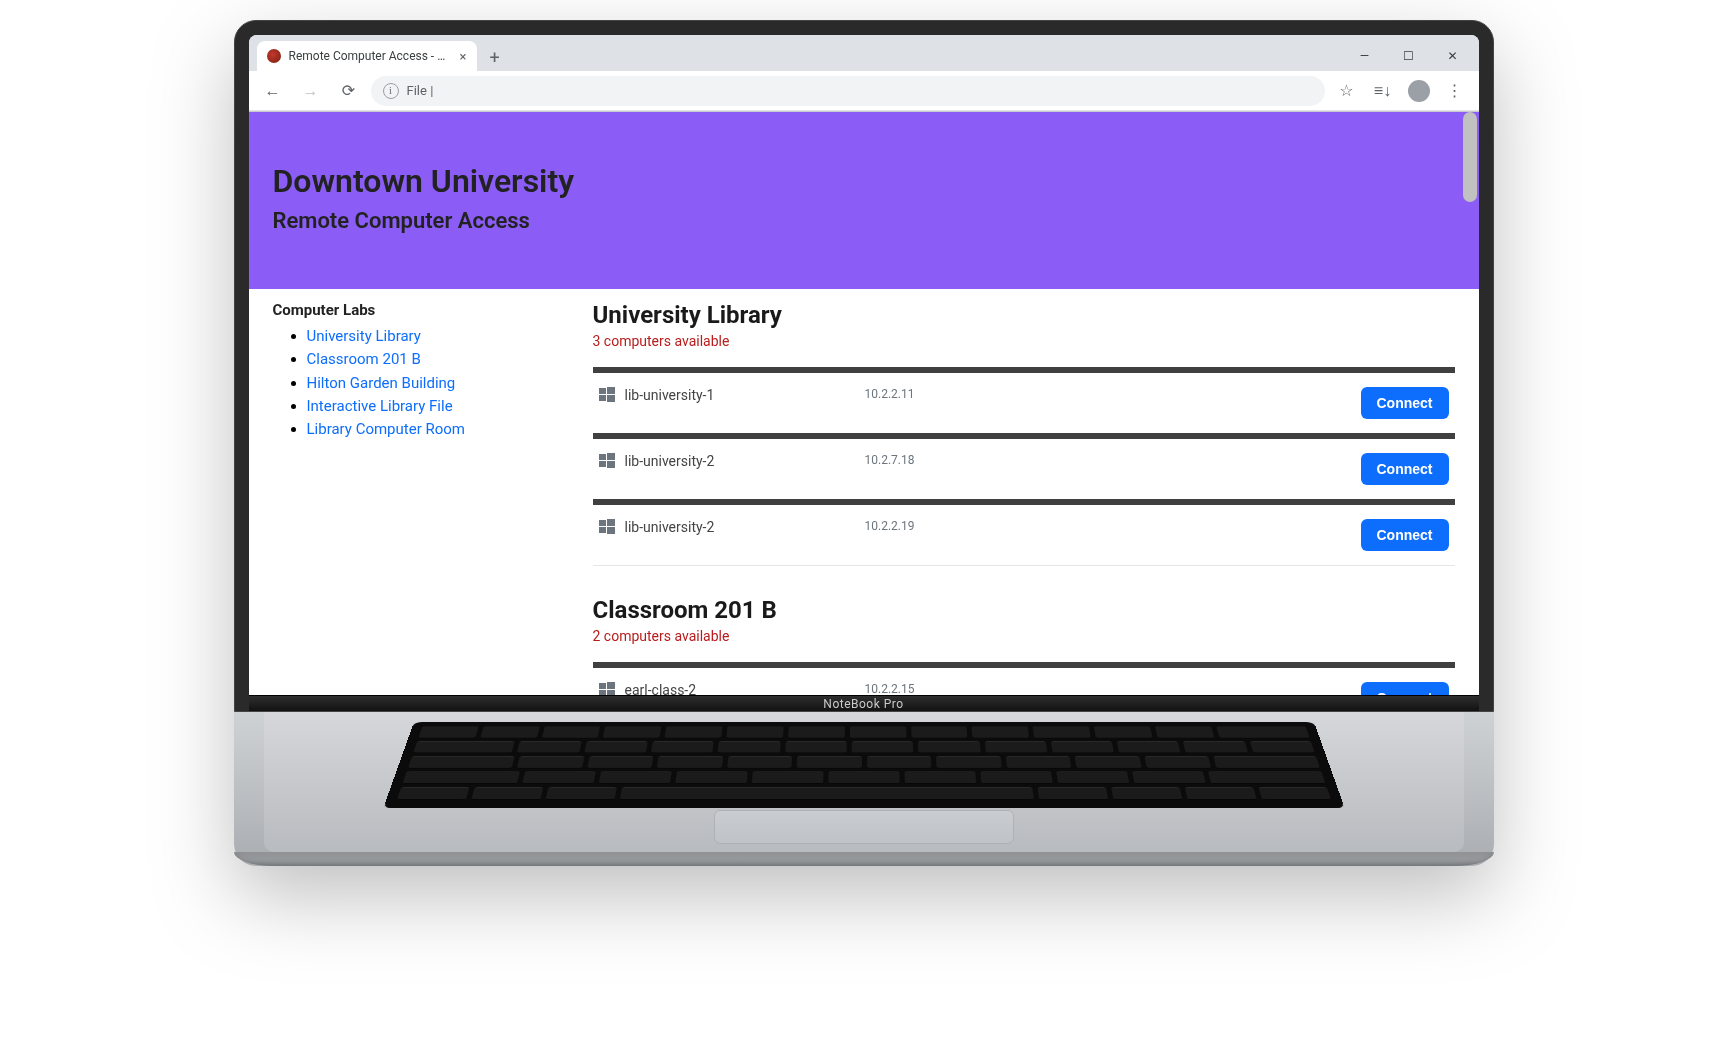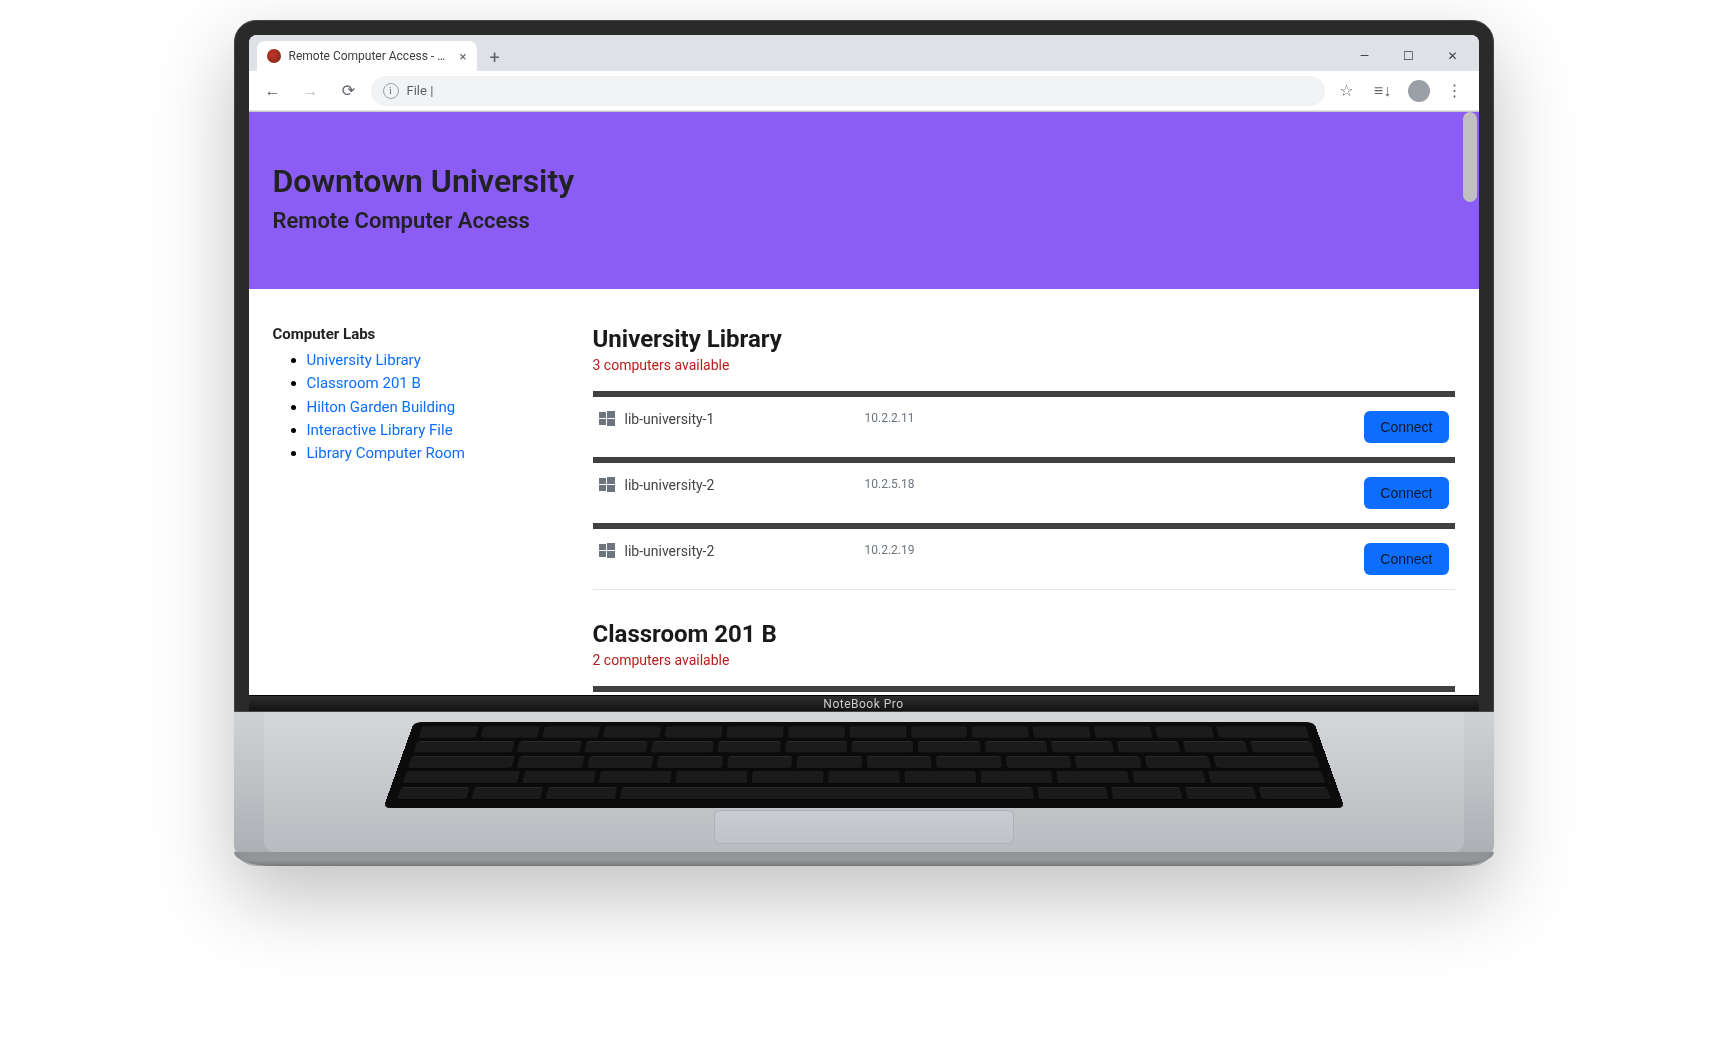--- a/index.html
+++ b/index.html
@@ -104,21 +104,21 @@
       background: #8b5cf6;
       padding: 50px 24px 56px 24px;
     }
     .hero h1 {
       font-size: 32px; font-weight: 600; color: #222; margin-bottom: 8px;
     }
     .hero h2 {
       font-size: 22px; font-weight: 600; color: #222;
     }
     .content-wrap {
-      display: flex; padding: 36px 24px 40px 24px; gap: 40px;
+      display: flex; padding: 12px 24px 40px 24px; gap: 40px;
     }
     .sidebar { width: 280px; flex: 0 0 280px; }
     .sidebar-title { font-weight: 700; font-size: 15px; color: #222; margin-bottom: 6px; }
     .sidebar ul { list-style: disc; padding-left: 34px; }
     .sidebar li { font-size: 15px; line-height: 1.55; }
     .sidebar li a { color: #0d6efd; text-decoration: none; cursor:pointer; }
     .main { flex: 1; }
     .lab-section { margin-bottom: 30px; }
     .lab-title { font-size: 24px; font-weight: 700; color: #1a1a1a; margin-bottom: 4px; }
     .lab-sub { font-size: 14px; color: #b91c1c; margin-bottom: 18px; }
@@ -128,22 +128,22 @@
     }
     .comp-row:last-child { border-bottom: 1px solid #e6e6e6; }
     .os-icon {
       width: 16px; height: 16px; margin-right: 10px; flex:0 0 16px;
       display: inline-block;
     }
     .os-icon svg { display:block; }
     .comp-name { font-size: 14px; color: #444; width: 220px; }
     .comp-ip { font-size: 12px; color: #6c757d; flex: 1; text-align:left; padding-left: 20px;}
     .connect-btn {
-      background: #0d6efd; color: #0f172a; border: none; border-radius: 6px;
-      padding: 8px 16px; font-size: 14px; cursor: pointer; font-weight: 400;
+      background: #0d6efd; color: #ffffff; border: none; border-radius: 6px;
+      padding: 8px 16px; font-size: 14px; cursor: pointer; font-weight: 700;
     }
     
     .hinge-bar {
       background: linear-gradient(#2e2e2e,#121212);
       height: 16px;
       display:flex; align-items:center; justify-content:center;
       color:#c9c9c9; font-size:12px; letter-spacing:0.5px;
       border-top:1px solid #000;
     }
     .keyboard-deck {
@@ -269,21 +269,21 @@
                   <svg viewBox="0 0 16 16" width="16" height="16">
                       <g fill="#6c757d">
                         <rect x="0" y="1" width="7" height="6"></rect>
                         <rect x="8" y="0" width="8" height="7"></rect>
                         <rect x="0" y="8" width="7" height="6"></rect>
                         <rect x="8" y="8" width="8" height="7"></rect>
                       </g>
                     </svg>
                 </span>
                 <span class="comp-name">lib-university-2</span>
-                <span class="comp-ip">10.2.5.18</span>
+                <span class="comp-ip">10.2.7.18</span>
                 <button class="connect-btn">Connect</button>
               </div>
               <div class="comp-row">
                 <span class="os-icon">
                   <svg viewBox="0 0 16 16" width="16" height="16">
                       <g fill="#6c757d">
                         <rect x="0" y="1" width="7" height="6"></rect>
                         <rect x="8" y="0" width="8" height="7"></rect>
                         <rect x="0" y="8" width="7" height="6"></rect>
                         <rect x="8" y="8" width="8" height="7"></rect>

